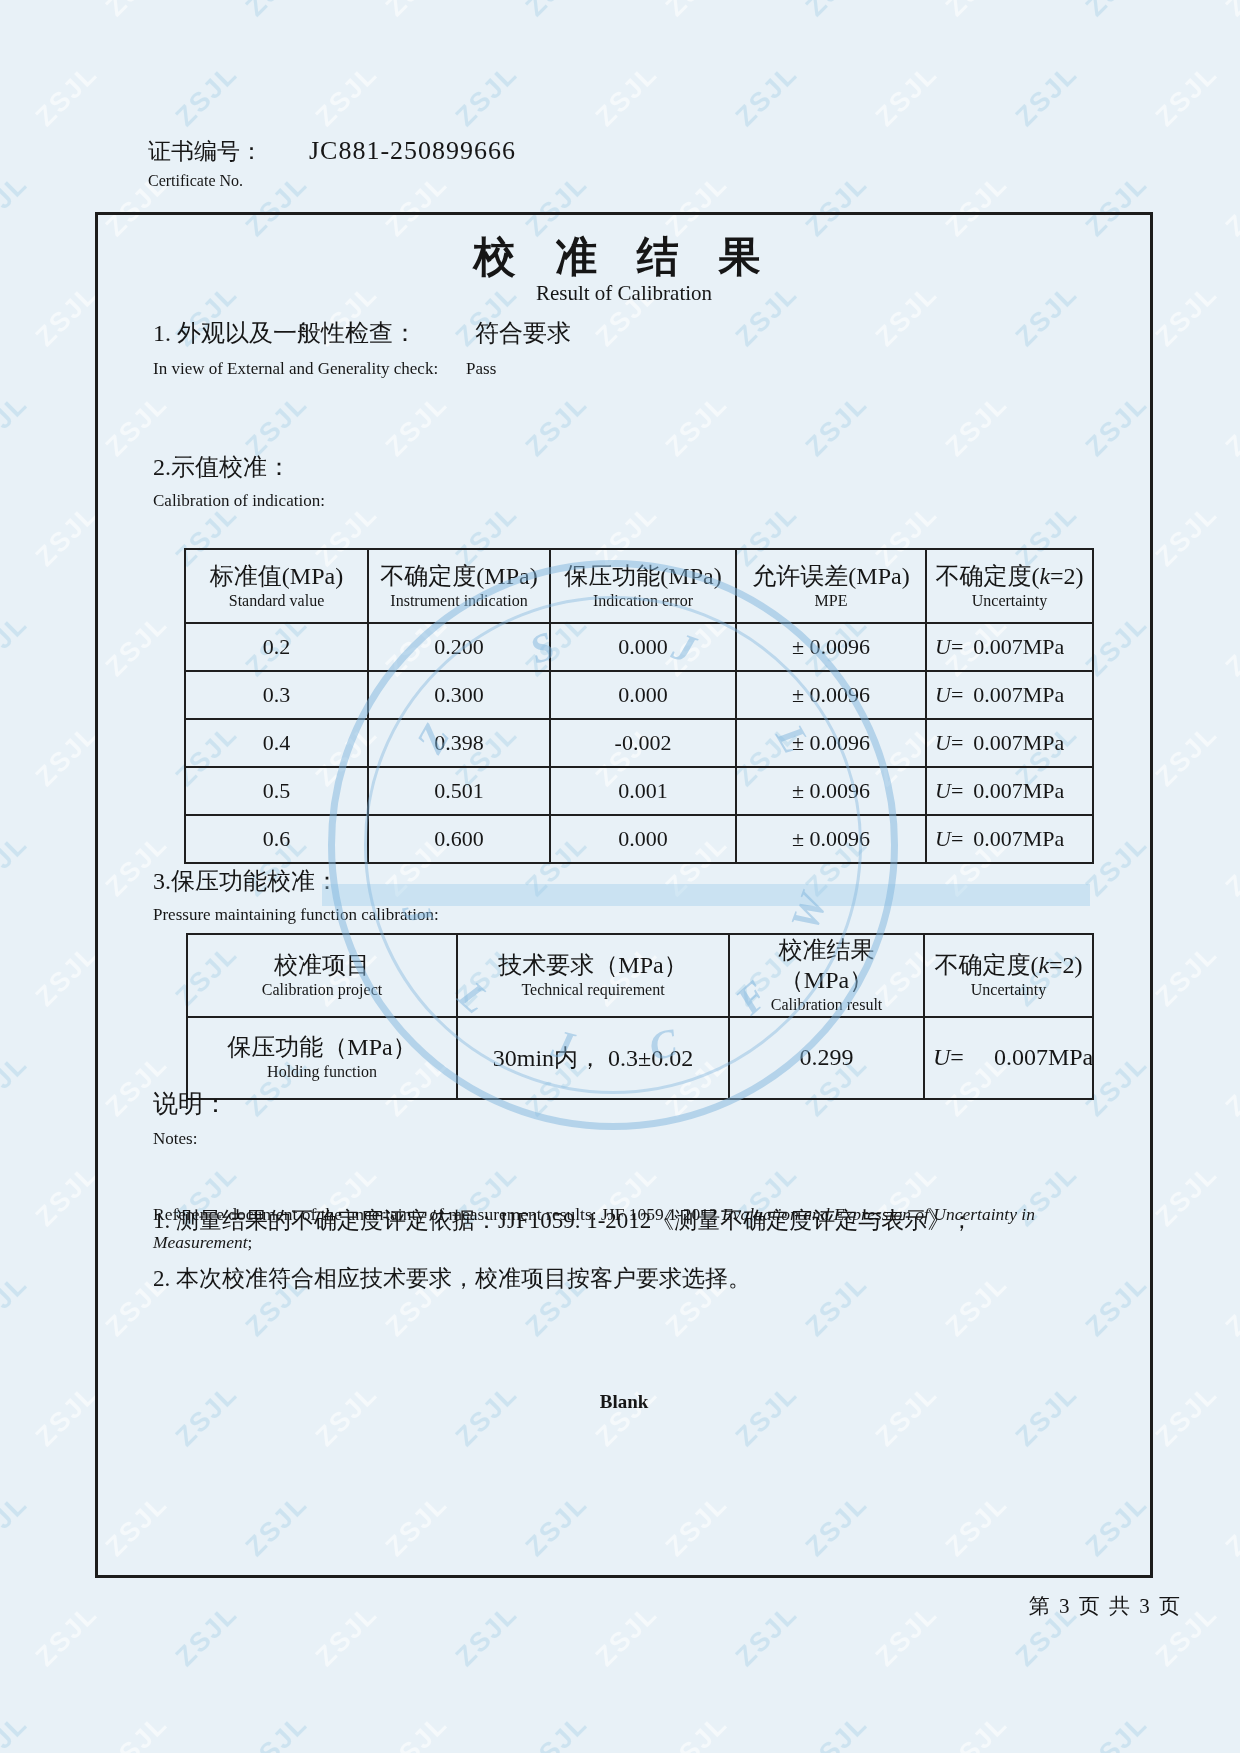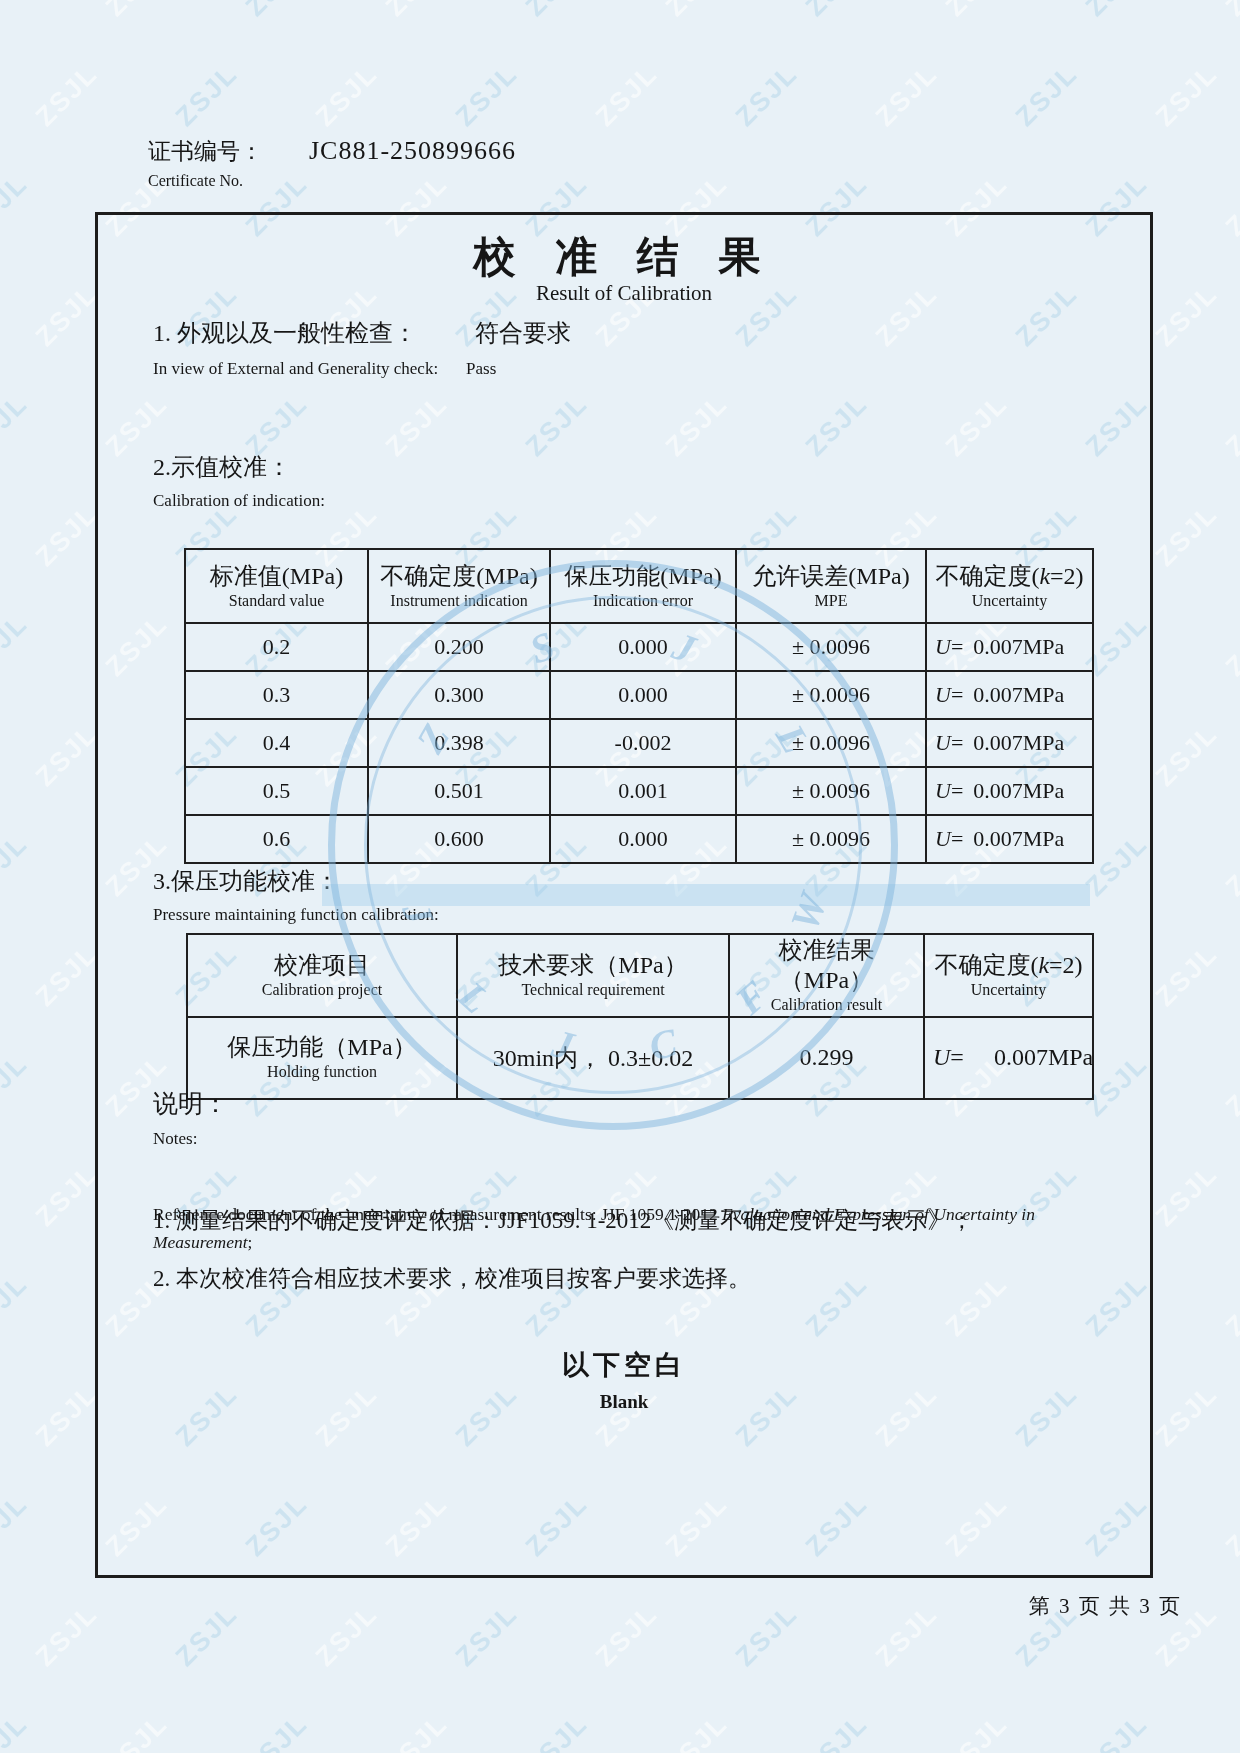--- a/index.html
+++ b/index.html
@@ -403,21 +403,20 @@
   <div class="abs notes-zh">说明：</div>
   <div class="abs sec-en notes-en">Notes:</div>
 
   <div class="abs n1-zh">1. 测量结果的不确定度评定依据：JJF1059. 1-2012《测量不确定度评定与表示》；</div>
   <div class="abs n1-en">
     <span>Reference document of the uncertainty of measurement results: JJF 1059.1-2012 </span><i>Evaluation and Expression of Uncertainty in Measurement</i><span>;</span>
   </div>
 
   <div class="abs n2-zh">2. 本次校准符合相应技术要求，校准项目按客户要求选择。</div>
 
-  <div class="abs blank-zh">以下空白</div>
   <div class="abs blank-en">Blank</div>
 </div>
 
 <div class="band"></div>
 
 <div class="stamp">
   <div class="ring-outer"></div>
   <div class="ring-inner"></div>
   <div id="stamp-arcs">
       <span class="arc-letter" style="left: 88.8667px; top: 155px; transform: rotate(-60deg);">Z</span>

